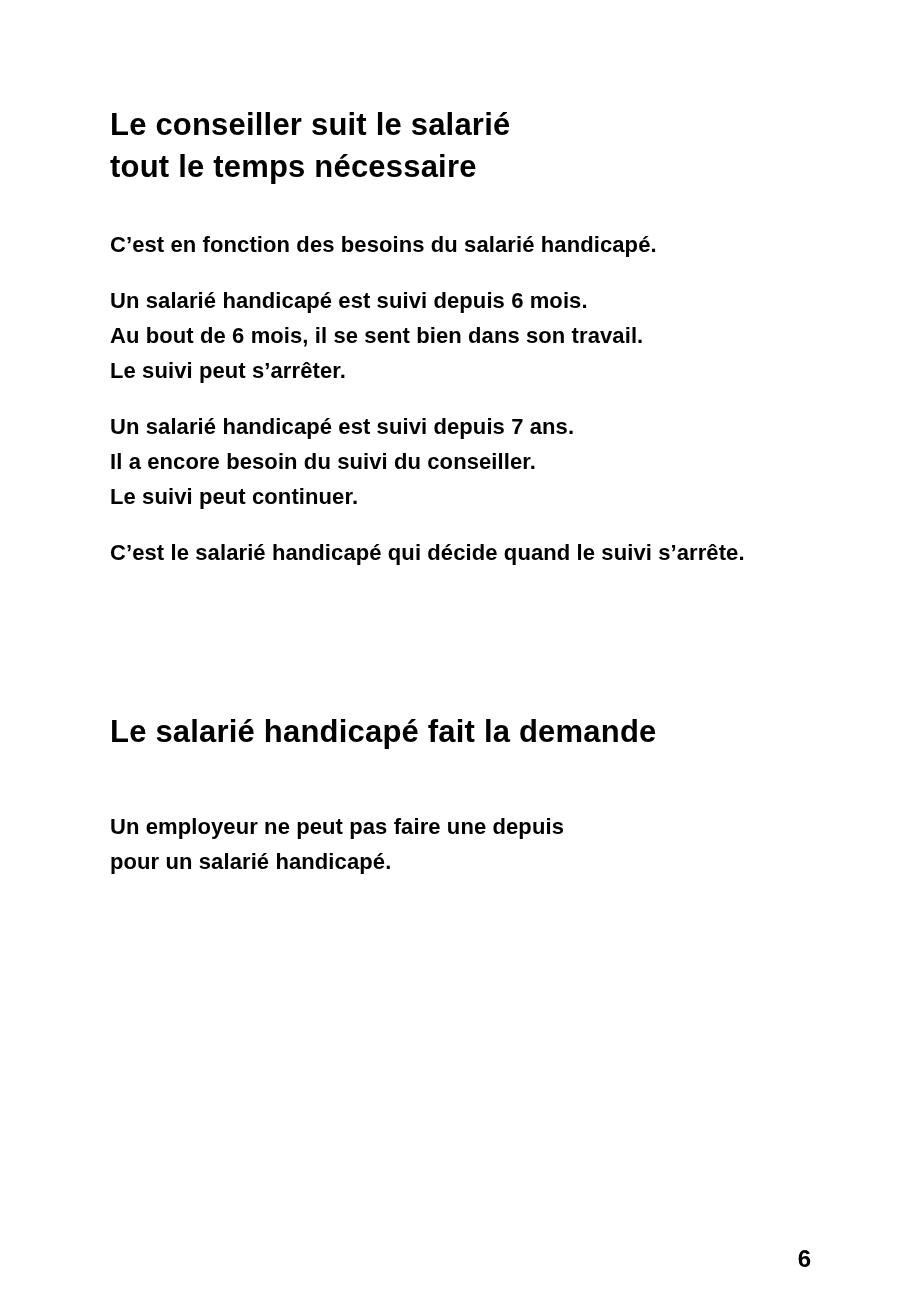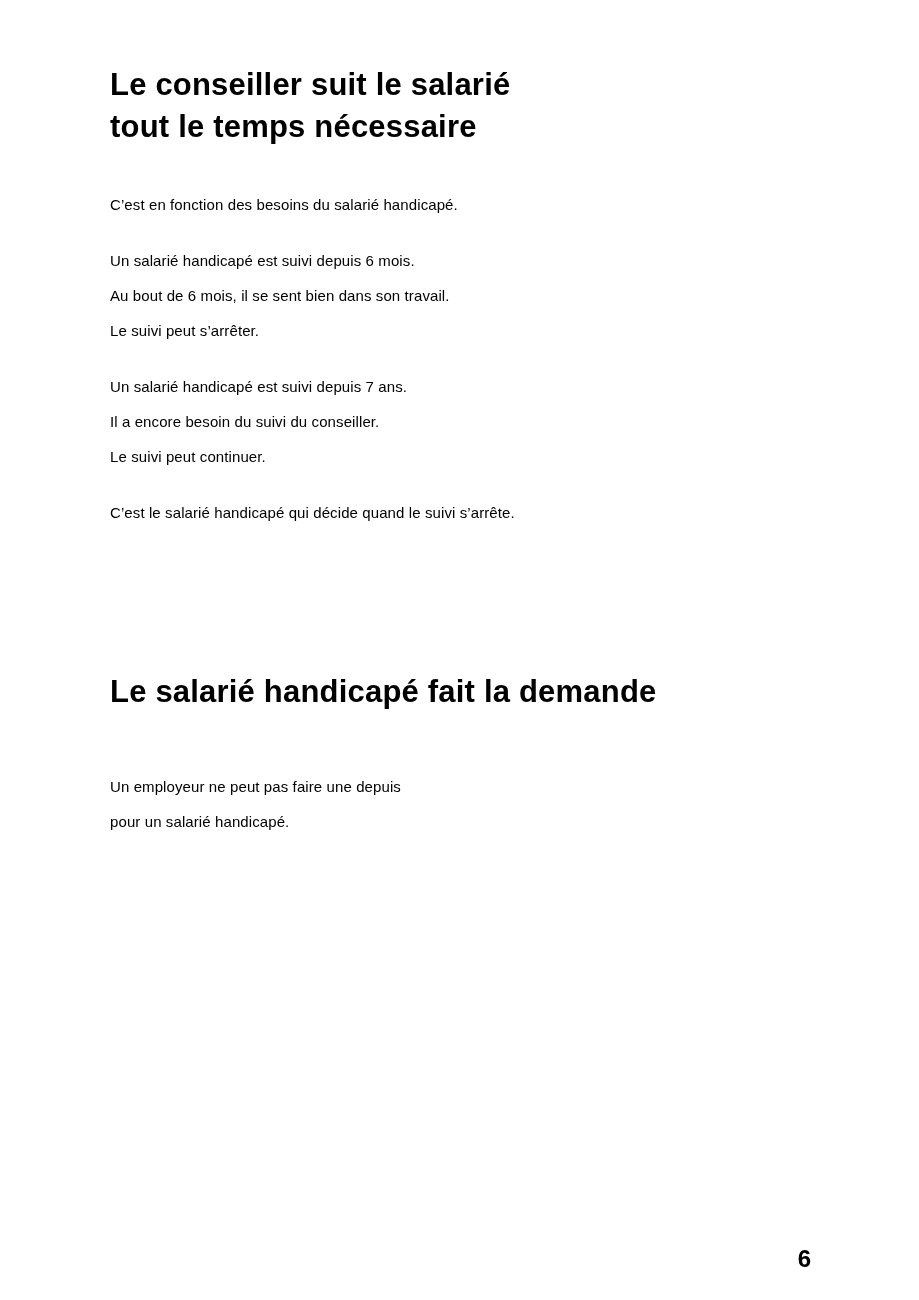--- a/index.html
+++ b/index.html
@@ -14,38 +14,38 @@
     background: #ffffff;
     color: #000000;
     font-family: "Liberation Sans", sans-serif;
     overflow: hidden;
   }
   .content {
     position: absolute;
     top: 0;
     left: 110px;
     right: 85px;
-    padding-top: 64px;
+    padding-top: 104px;
   }
   .heading {
     font-size: 31px;
     line-height: 42px;
     font-weight: bold;
     margin: 0 0 39px 0;
     white-space: pre-line;
     letter-spacing: 0.2px;
   }
   .heading.second {
     margin-top: 141px;
     margin-bottom: 56px;
   }
   .para {
-    font-size: 15px;
+    font-size: 22px;
     line-height: 35px;
-    font-weight: normal;
+    font-weight: bold;
     margin: 0 0 21px 0;
     white-space: pre-line;
     letter-spacing: 0.1px;
   }
   .page-number {
     position: absolute;
     right: 108px;
     bottom: 29px;
     font-size: 24px;
     line-height: 24px;

